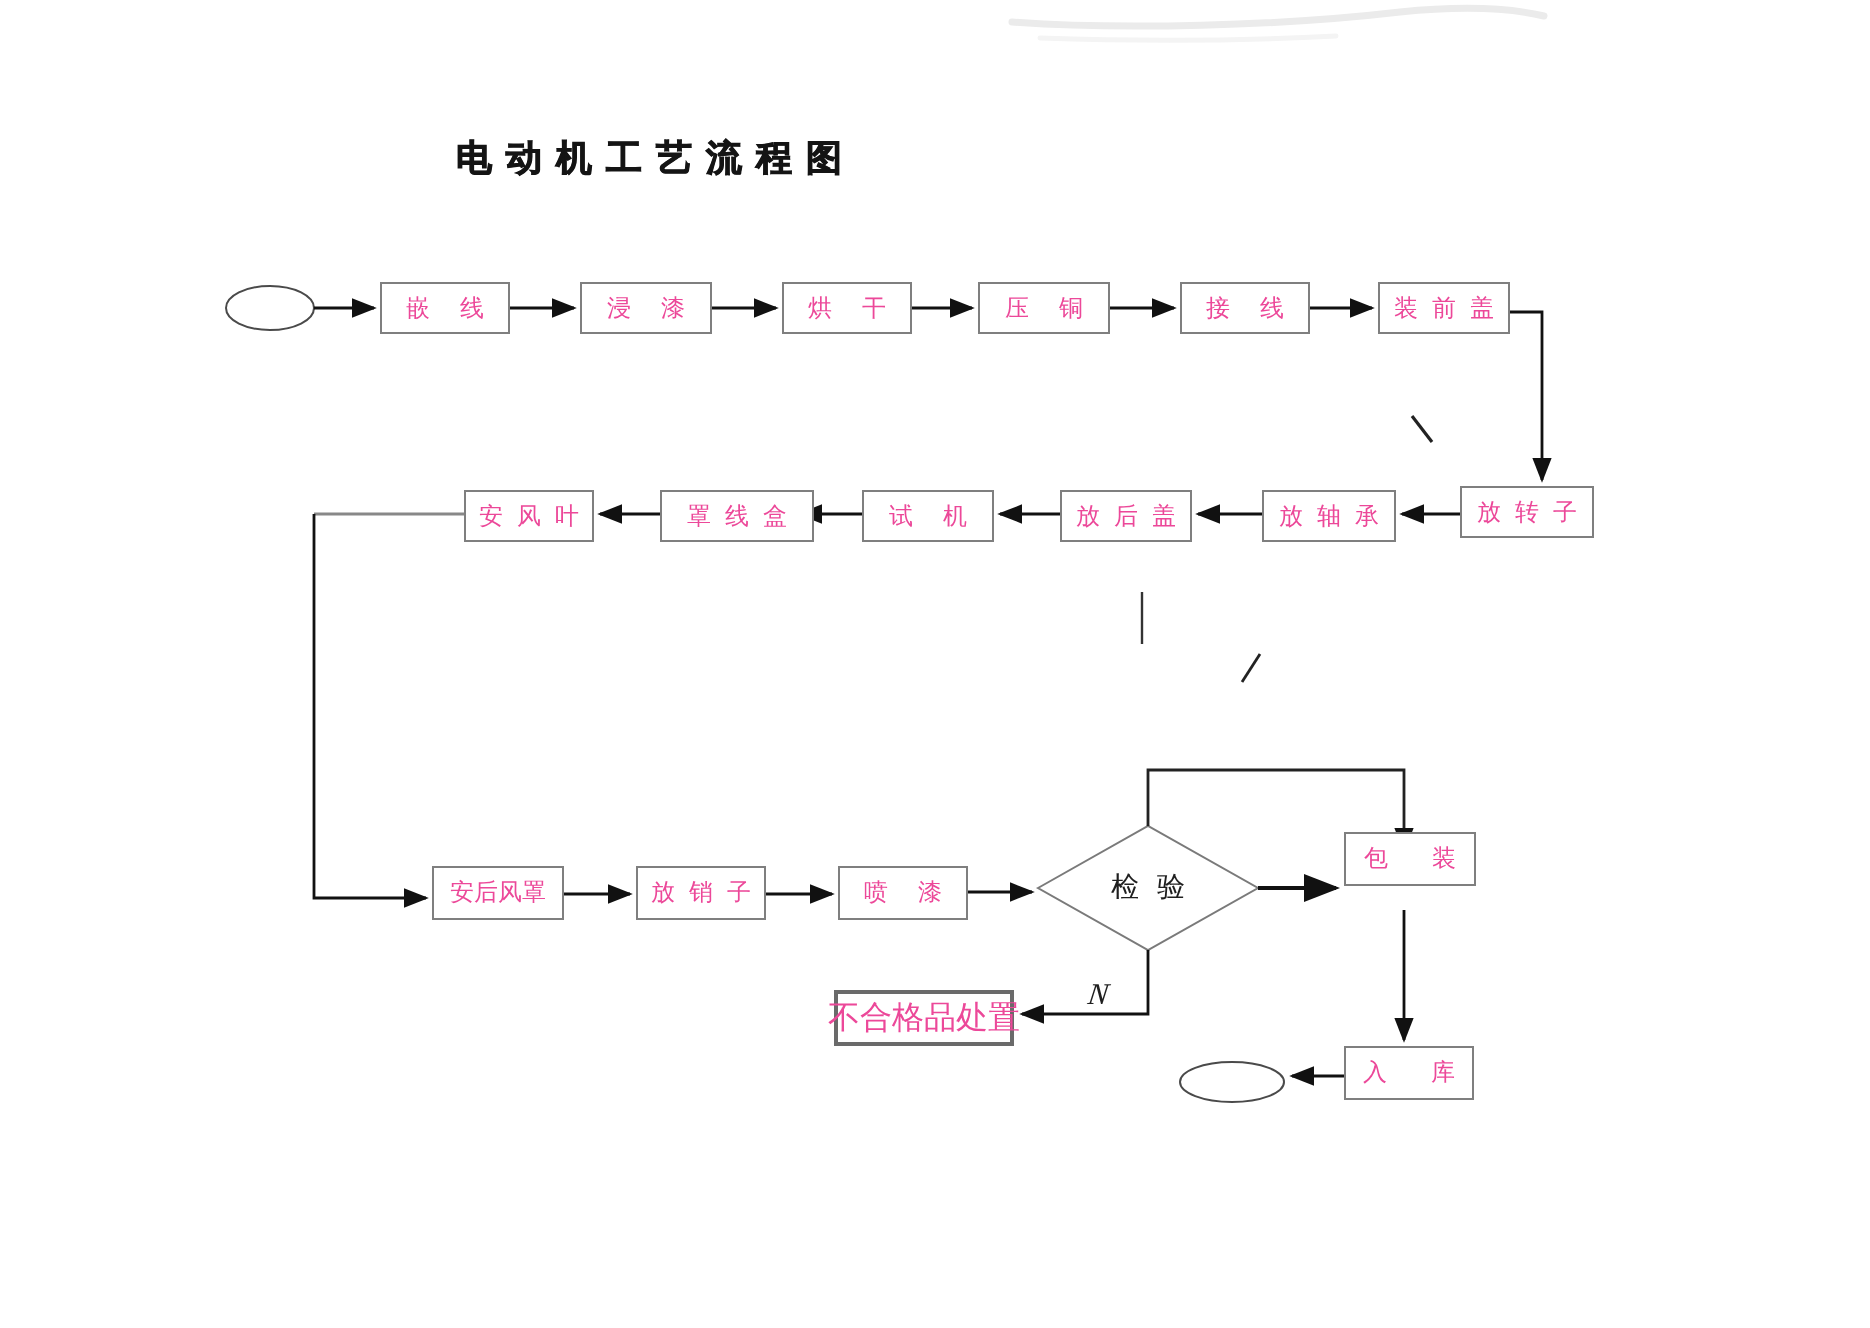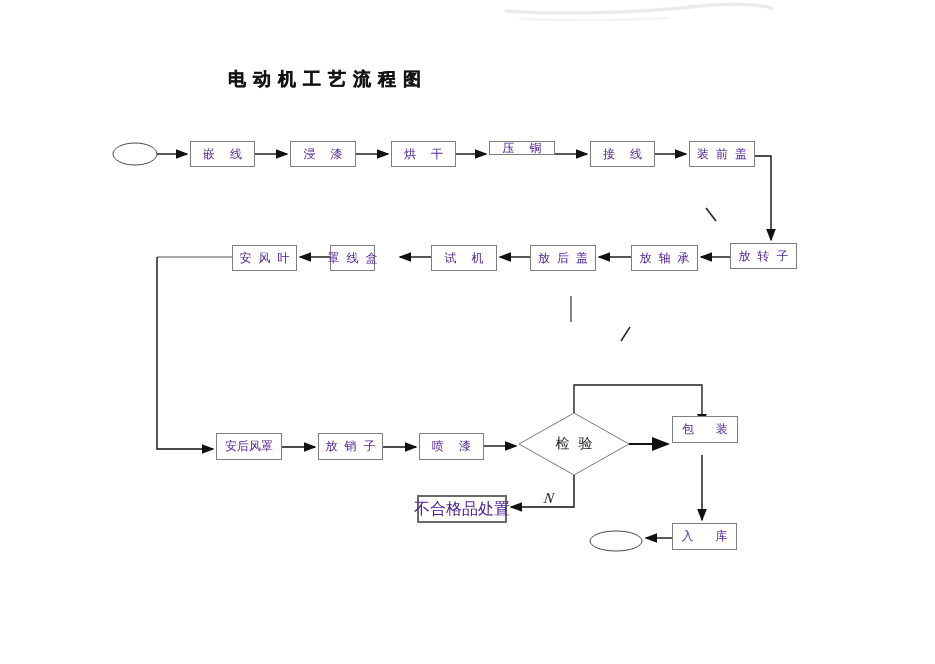--- a/index.html
+++ b/index.html
@@ -11,21 +11,21 @@
   svg.layer{position:absolute;left:0;top:0;}
   .title{
     position:absolute;left:228px;top:67px;
     font-size:18px;font-weight:bold;letter-spacing:7px;color:#141414;
     -webkit-text-stroke:.4px #141414;
   }
   .node{
     position:absolute;box-sizing:border-box;
     border:1px solid #7f7f7f;background:#ffffff;
     display:flex;align-items:center;justify-content:center;
-    font-size:12px;color:#4c1d95;white-space:nowrap;
+    font-size:12px;color:#ec4899;white-space:nowrap;
   }
   .node--thick{border:2px solid #6a6a6a;font-size:16px;}
   .diamond-label{
     position:absolute;left:519px;top:413px;width:110px;height:62px;
     display:flex;align-items:center;justify-content:center;
     font-size:14px;color:#1f1f1f;background:transparent;
   }
   .sp2{letter-spacing:15px;margin-right:-15px;}
   .sp3{letter-spacing:7px;margin-right:-7px;}
   .spw{letter-spacing:22px;margin-right:-22px;}
@@ -98,21 +98,21 @@
 
   <div class="node" style="left:190px;top:141px;width:65px;height:26px;">
     <span class="sp2">嵌线</span>
   </div>
   <div class="node" style="left:290px;top:141px;width:66px;height:26px;">
     <span class="sp2">浸漆</span>
   </div>
   <div class="node" style="left:391px;top:141px;width:65px;height:26px;">
     <span class="sp2">烘干</span>
   </div>
-  <div class="node" style="left:489px;top:141px;width:66px;height:14px;">
+  <div class="node" style="left:489px;top:141px;width:66px;height:26px;">
     <span class="sp2">压铜</span>
   </div>
   <div class="node" style="left:590px;top:141px;width:65px;height:26px;">
     <span class="sp2">接线</span>
   </div>
   <div class="node" style="left:689px;top:141px;width:66px;height:26px;">
     <span class="sp3">装前盖</span>
   </div>
 
   <div class="node" style="left:730px;top:243px;width:67px;height:26px;">
@@ -120,21 +120,21 @@
   </div>
   <div class="node" style="left:631px;top:245px;width:67px;height:26px;">
     <span class="sp3">放轴承</span>
   </div>
   <div class="node" style="left:530px;top:245px;width:66px;height:26px;">
     <span class="sp3">放后盖</span>
   </div>
   <div class="node" style="left:431px;top:245px;width:66px;height:26px;">
     <span class="sp2">试机</span>
   </div>
-  <div class="node" style="left:330px;top:245px;width:45px;height:26px;align-items:center;">
+  <div class="node" style="left:330px;top:245px;width:77px;height:26px;align-items:center;">
     <span class="sp3">罩线盒</span>
   </div>
   <div class="node" style="left:232px;top:245px;width:65px;height:26px;">
     <span class="sp3">安风叶</span>
   </div>
 
   <div class="node" style="left:216px;top:433px;width:66px;height:27px;">
     <span>安后风罩</span>
   </div>
   <div class="node" style="left:318px;top:433px;width:65px;height:27px;">

